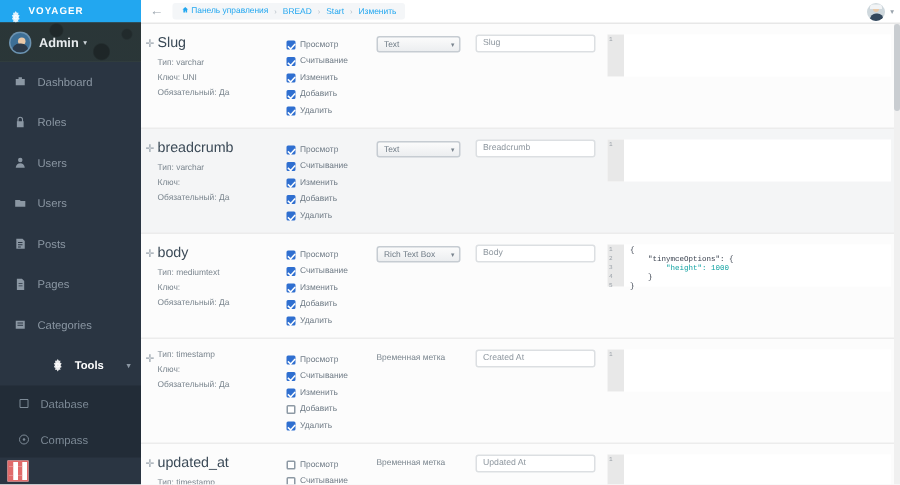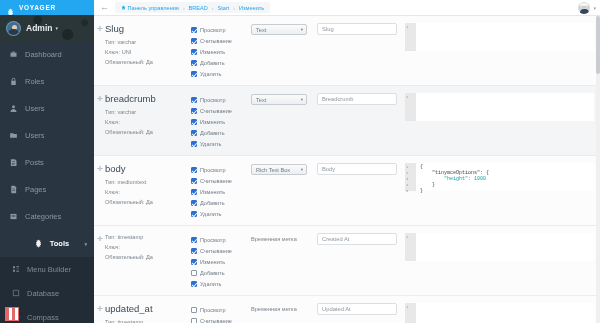--- a/index.html
+++ b/index.html
@@ -320,28 +320,20 @@
           <svg viewBox="0 0 24 24">
             <path d="M12 8a4 4 0 100 8 4 4 0 000-8zm0 6a2 2 0 110-4 2 2 0 010 4z"></path>
             <path d="M12 1l2 3h3l-1 3 3 2-2 3 2 3-3 2 1 3h-3l-2 3-2-3H7l1-3-3-2 2-3-2-3 3-2-1-3h3l2-3z" opacity=".9"></path>
           </svg>
         </span>
       <span>Tools</span>
       <span class="nav-chevron">▾</span>
     </div>
 
     <div class="sub-nav">
-      <div class="sub-item">
-        <span class="ico">
-            <svg viewBox="0 0 24 24">
-              <path d="M3 4h6v6H3zm0 10h6v6H3zM13 4h8v2h-8zm0 4h8v2h-8zm0 6h8v2h-8zm0 4h8v2h-8z"></path>
-            </svg>
-          </span>
-        <span>Menu Builder</span>
-      </div>
       <div class="sub-item">
         <span class="ico">
             <svg viewBox="0 0 24 24">
               <path d="M4 4h16v16H4z" fill="none" stroke="currentColor" stroke-width="2"></path>
               <path d="M4 10h16"></path>
             </svg>
           </span>
         <span>Database</span>
       </div>
       <div class="sub-item">

